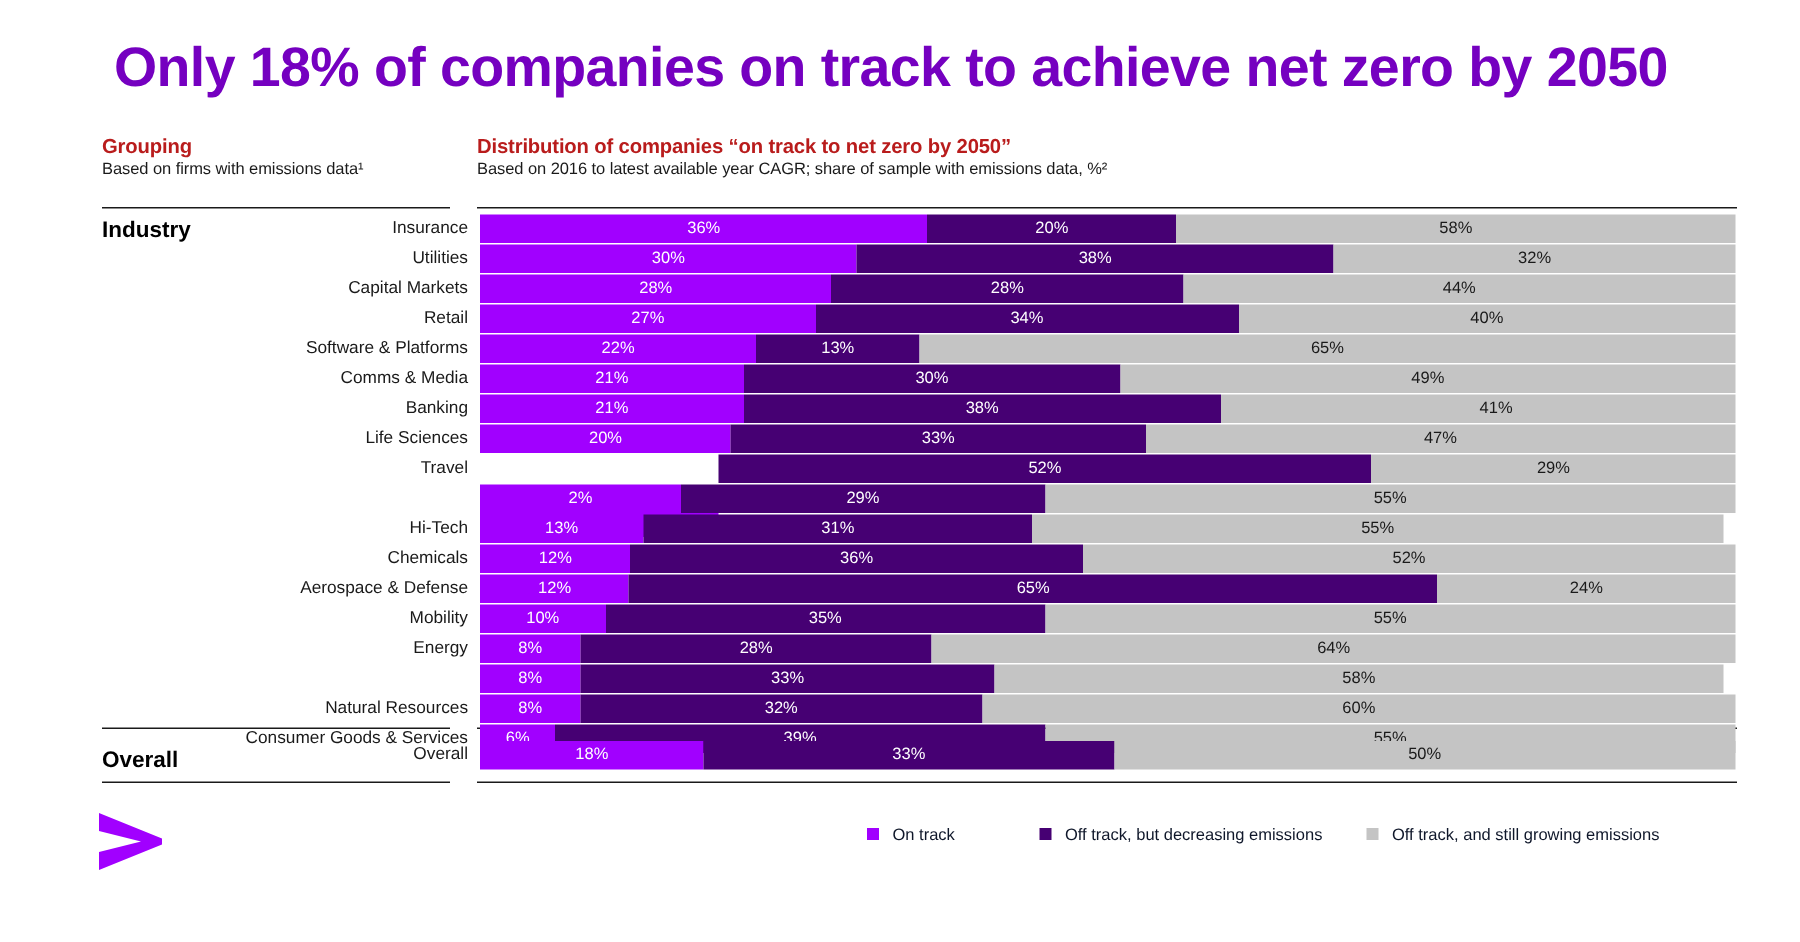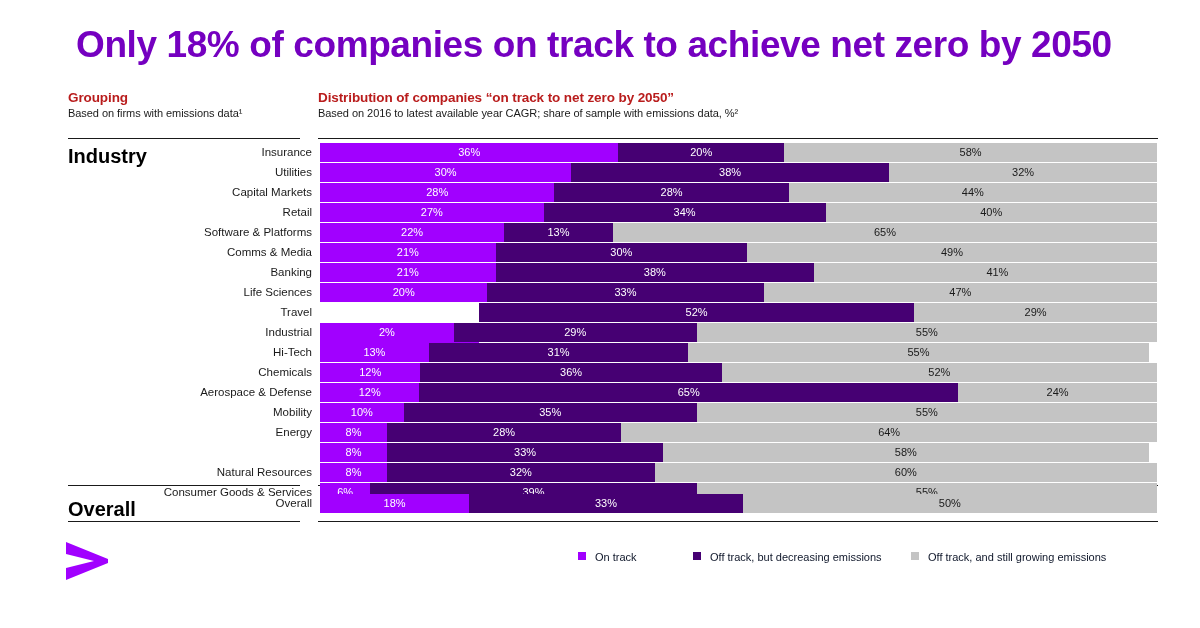--- a/index.html
+++ b/index.html
@@ -43,21 +43,21 @@
   #rule-left-top  { left: 68px;  top: 138px; width: 232px; }
   #rule-right-top { left: 318px; top: 138px; width: 840px; }
   #rule-left-mid  { left: 68px;  top: 485px; width: 232px; }
   #rule-right-mid { left: 318px; top: 485px; width: 840px; }
   #rule-left-bot  { left: 68px;  top: 521px; width: 232px; }
   #rule-right-bot { left: 318px; top: 521px; width: 840px; }
 
   
   .group-label {
     position: absolute; left: 68px;
-    font-size: 20px; font-weight: bold; color: #000;
+    font-size: 15px; font-weight: bold; color: #000;
   }
   #group-industry { top: 145px; }
   #group-overall  { top: 498px; }
 
   
   .rows { position: absolute; left: 0; top: 143px; width: 1200px; }
   .row {
     position: relative;
     height: 18.5px;
     margin-bottom: 1.5px;
@@ -218,21 +218,20 @@
       </div>
       <div class="row">
         <div class="row-label">Travel</div>
         <div class="bar">
           <div class="seg on-track" style="width: 19%; margin-top: 36px;">19%</div>
           <div class="seg off-dec" style="width: 52%;">52%</div>
           <div class="seg off-grow" style="width: 29%;">29%</div>
         </div>
       </div>
       <div class="row">
-        <div class="row-label">Industrial</div>
         <div class="bar">
           <div class="seg on-track" style="width: 16%;">2%</div>
           <div class="seg off-dec" style="width: 29%;">29%</div>
           <div class="seg off-grow" style="width: 55%;">55%</div>
         </div>
       </div>
       <div class="row">
         <div class="row-label">Hi-Tech</div>
         <div class="bar">
           <div class="seg on-track" style="width: 13%;">13%</div>

